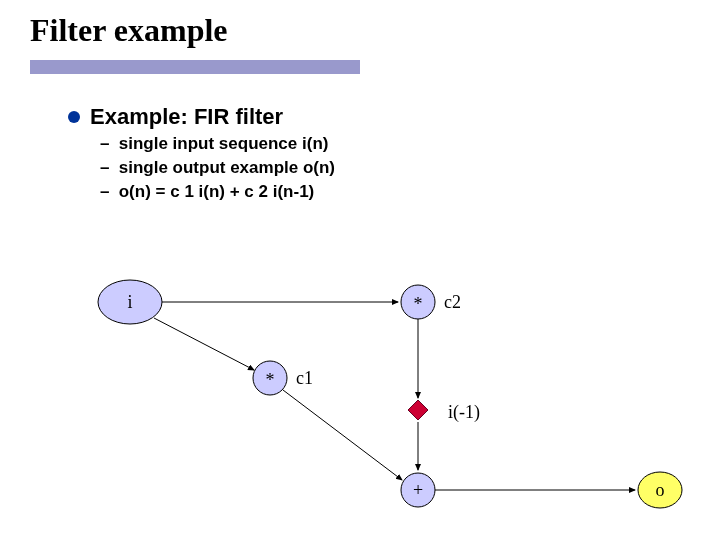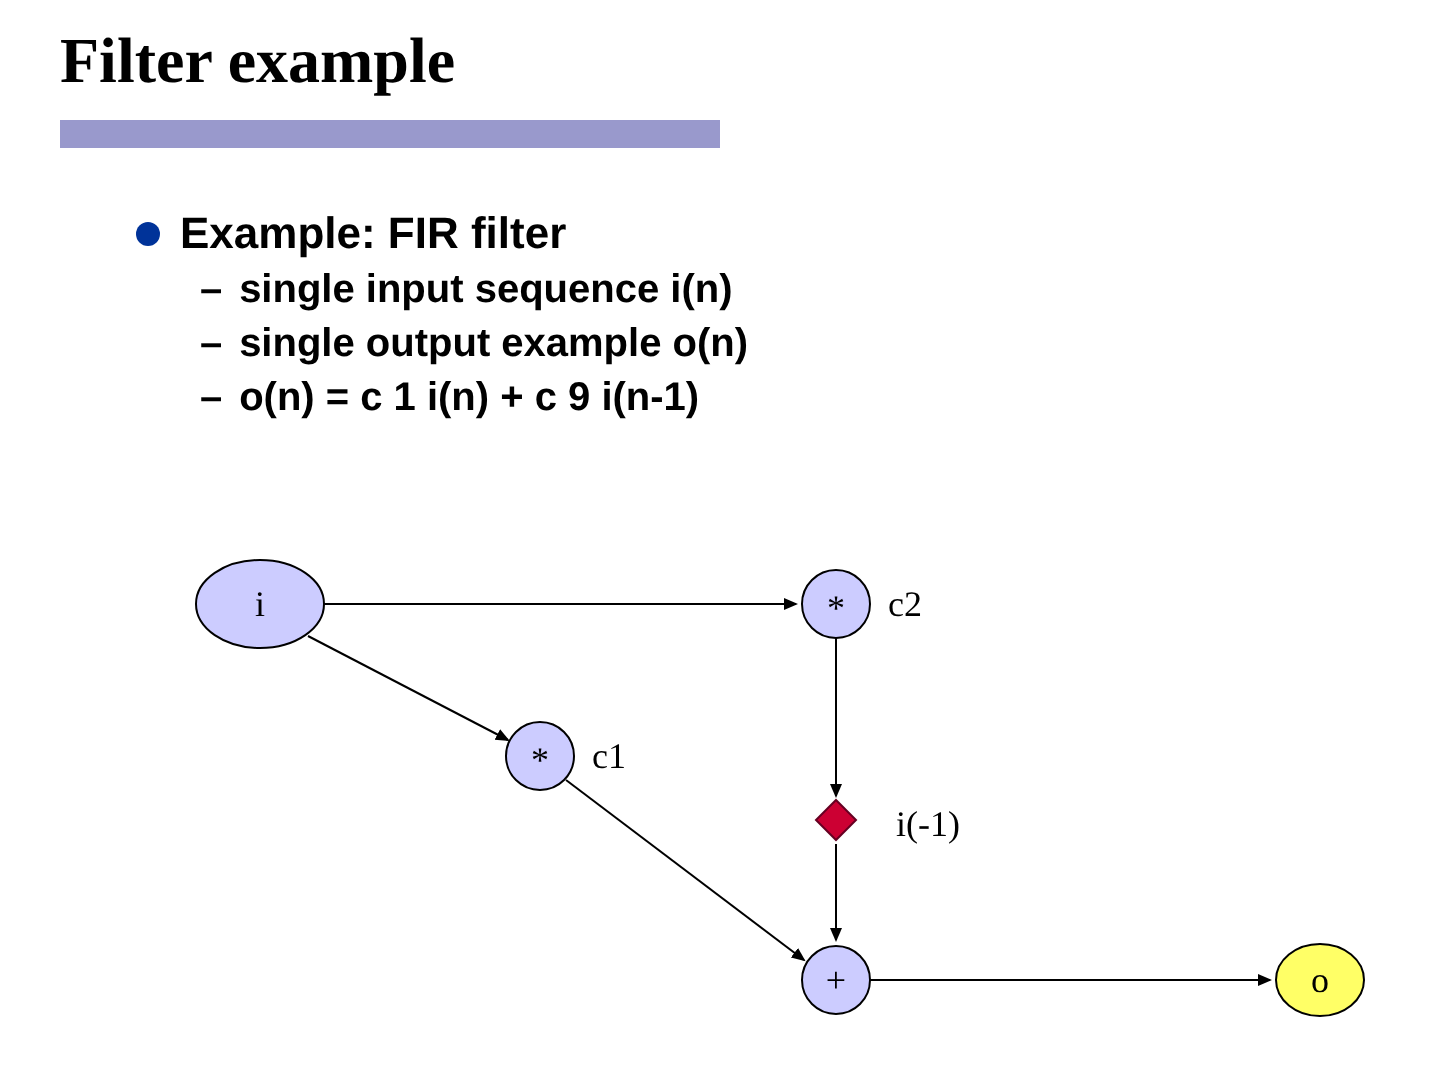--- a/index.html
+++ b/index.html
@@ -48,21 +48,21 @@
   .dot-bullet {
     display: inline-block;
     width: 12px;
     height: 12px;
     border-radius: 50%;
     background: #003399;
     margin-right: 10px;
     vertical-align: 1px;
   }
   .lvl2 {
-    font-size: 20px;
+    font-size: 17px;
     font-weight: bold;
     margin: 4px 0 4px 32px;
   }
   .dash {
     display: inline-block;
     width: 14px;
   }
   
   .diagram {
     position: absolute;
@@ -98,21 +98,21 @@
     <div class="lvl2">
       <span class="dash">–</span>
       <span>single input sequence i(n)</span>
     </div>
     <div class="lvl2">
       <span class="dash">–</span>
       <span>single output example o(n)</span>
     </div>
     <div class="lvl2">
       <span class="dash">–</span>
-      <span>o(n) = c 1 i(n) + c 9 i(n-1)</span>
+      <span>o(n) = c 1 i(n) + c 2 i(n-1)</span>
     </div>
   </div>
 
   <svg class="diagram" viewBox="0 0 720 540">
     <defs>
       <marker id="arrowhead" markerWidth="8" markerHeight="8" refX="6" refY="3" orient="auto">
         <path d="M0,0 L7,3 L0,6 Z" fill="#000"></path>
       </marker>
     </defs>
 

